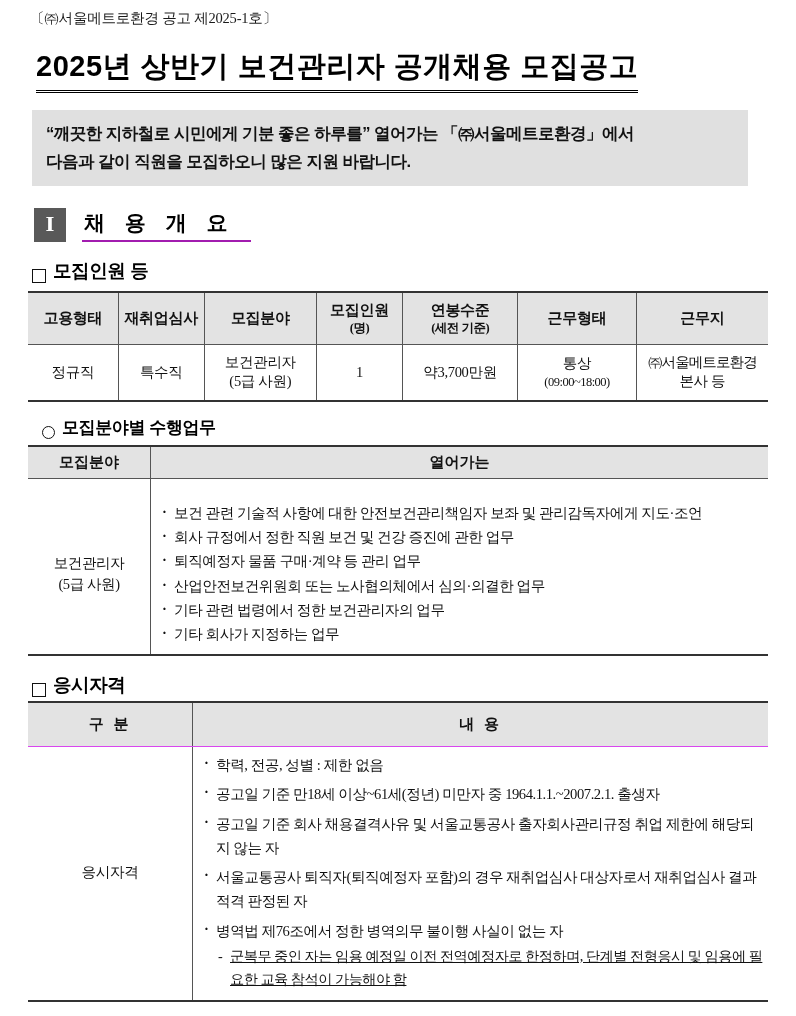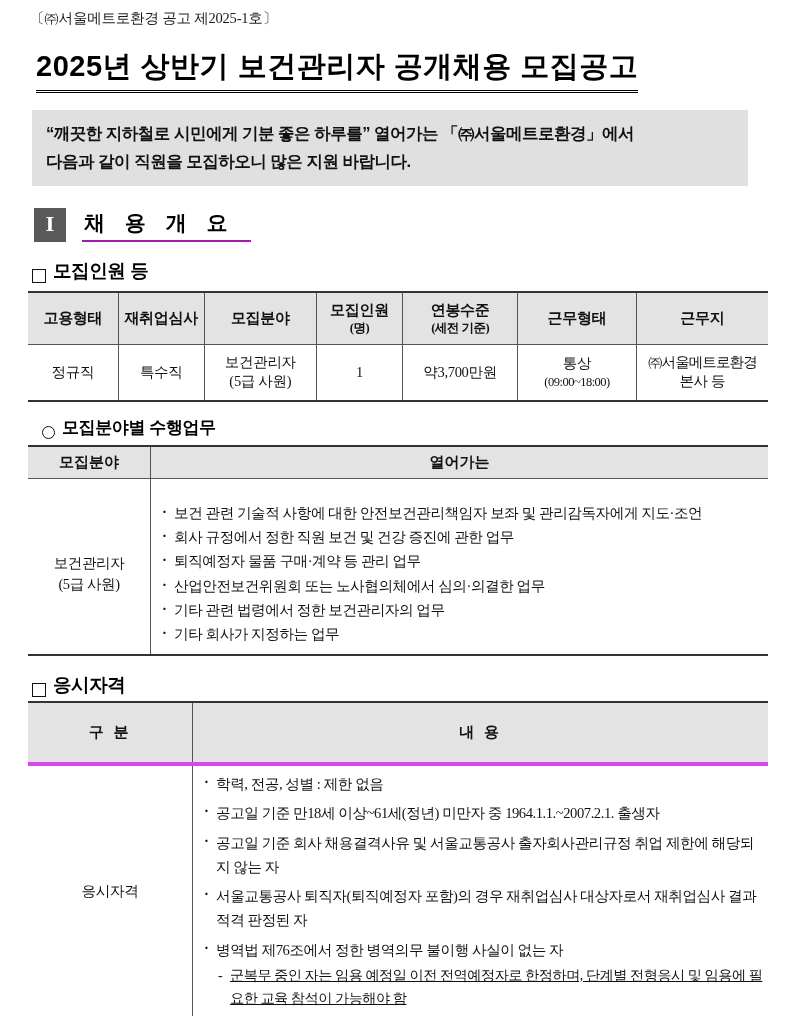--- a/index.html
+++ b/index.html
@@ -240,25 +240,25 @@
   
   table.qual-table {
     width: 100%;
     border-collapse: collapse;
     margin-top: 4px;
     table-layout: fixed;
   }
   table.qual-table thead th {
     background: #e3e3e3;
     border-top: 2px solid #333333;
-    border-bottom: 4px solid #d946ef;
+    border-bottom: 1px solid #d946ef;
     font-weight: bold;
     font-size: 15px;
     letter-spacing: 3px;
-    padding: 20px 2px;
+    padding: 12px 2px;
     text-align: center;
     color: #111111;
   }
   table.qual-table thead th.col-div { border-right: 1px solid #555555; width: 160px; }
   table.qual-table tbody td {
     border-bottom: 2px solid #333333;
     vertical-align: middle;
     padding: 7px 4px 9px 4px;
     color: #111111;
   }

